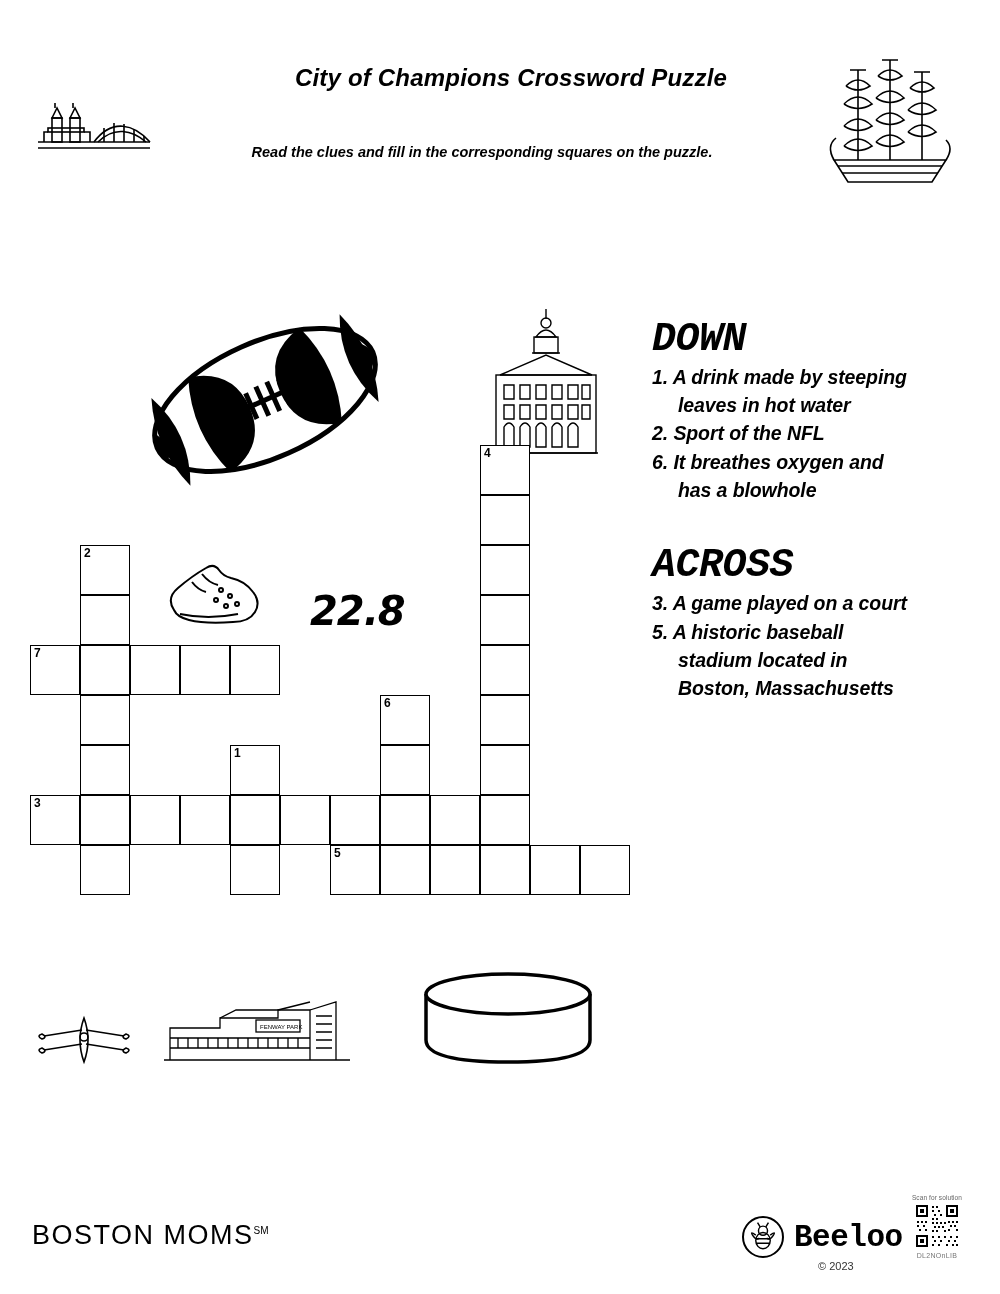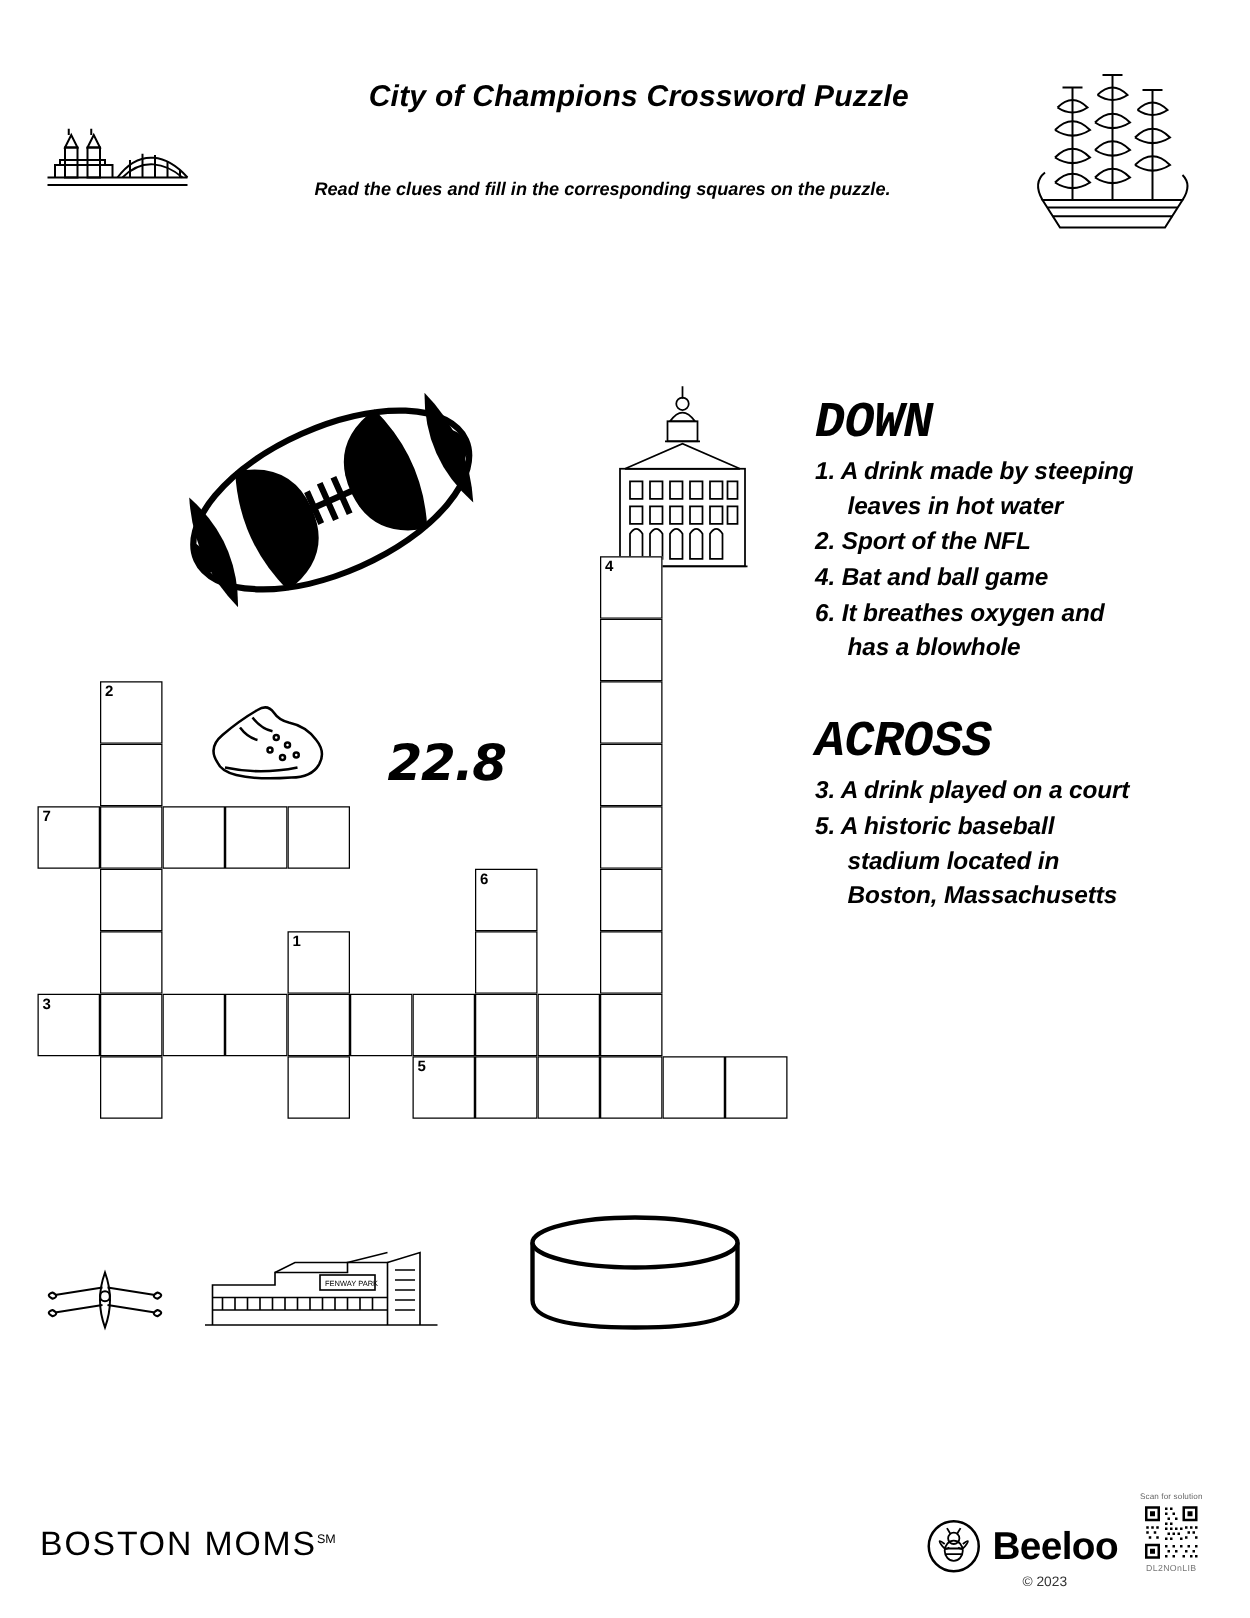--- a/index.html
+++ b/index.html
@@ -215,21 +215,21 @@
     width: 42px;
     height: 42px;
     border-radius: 50%;
     border: 2px solid #000;
     position: relative;
     box-sizing: border-box;
   }
   .beeloo-text {
     font-size: 31px;
     font-weight: bold;
-    font-family: Liberation Sans, sans-serif;
+    font-family: Liberation Mono, monospace;
     letter-spacing: -0.5px;
   }
   .copyright {
     position: absolute;
     left: 818px;
     top: 80px;
     font-size: 11px;
     color: #333;
   }
   .qr-wrap {
@@ -463,27 +463,26 @@
       <div class="cell" style="left: 530px; top: 845px;"></div>
       <div class="cell" style="left: 580px; top: 845px;"></div>
     </div>
 </div>
 
 <div class="clues">
   <div class="clues-heading">DOWN</div>
   <ul class="clue-list" id="down-list">
       <li class="clue-item"><span class="clue-num">1.</span><span> A drink made by steeping leaves in hot water</span></li>
       <li class="clue-item"><span class="clue-num">2.</span><span> Sport of the NFL</span></li>
-      <li class="clue-item"><span class="clue-num">4.</span><span> Bat and ball game</span></li>
       <li class="clue-item"><span class="clue-num">6.</span><span> It breathes oxygen and has a blowhole</span></li>
     </ul>
 
   <div class="clues-heading clues-across">ACROSS</div>
   <ul class="clue-list" id="across-list">
-      <li class="clue-item"><span class="clue-num">3.</span><span> A drink played on a court</span></li>
+      <li class="clue-item"><span class="clue-num">3.</span><span> A game played on a court</span></li>
       <li class="clue-item"><span class="clue-num">5.</span><span> A historic baseball stadium located in Boston, Massachusetts</span></li>
     </ul>
 </div>
 
 <div class="footer">
   <div class="brand-left">
     <span>BOSTON MOMS</span><sup>SM</sup>
   </div>
 
   <div class="beeloo">

